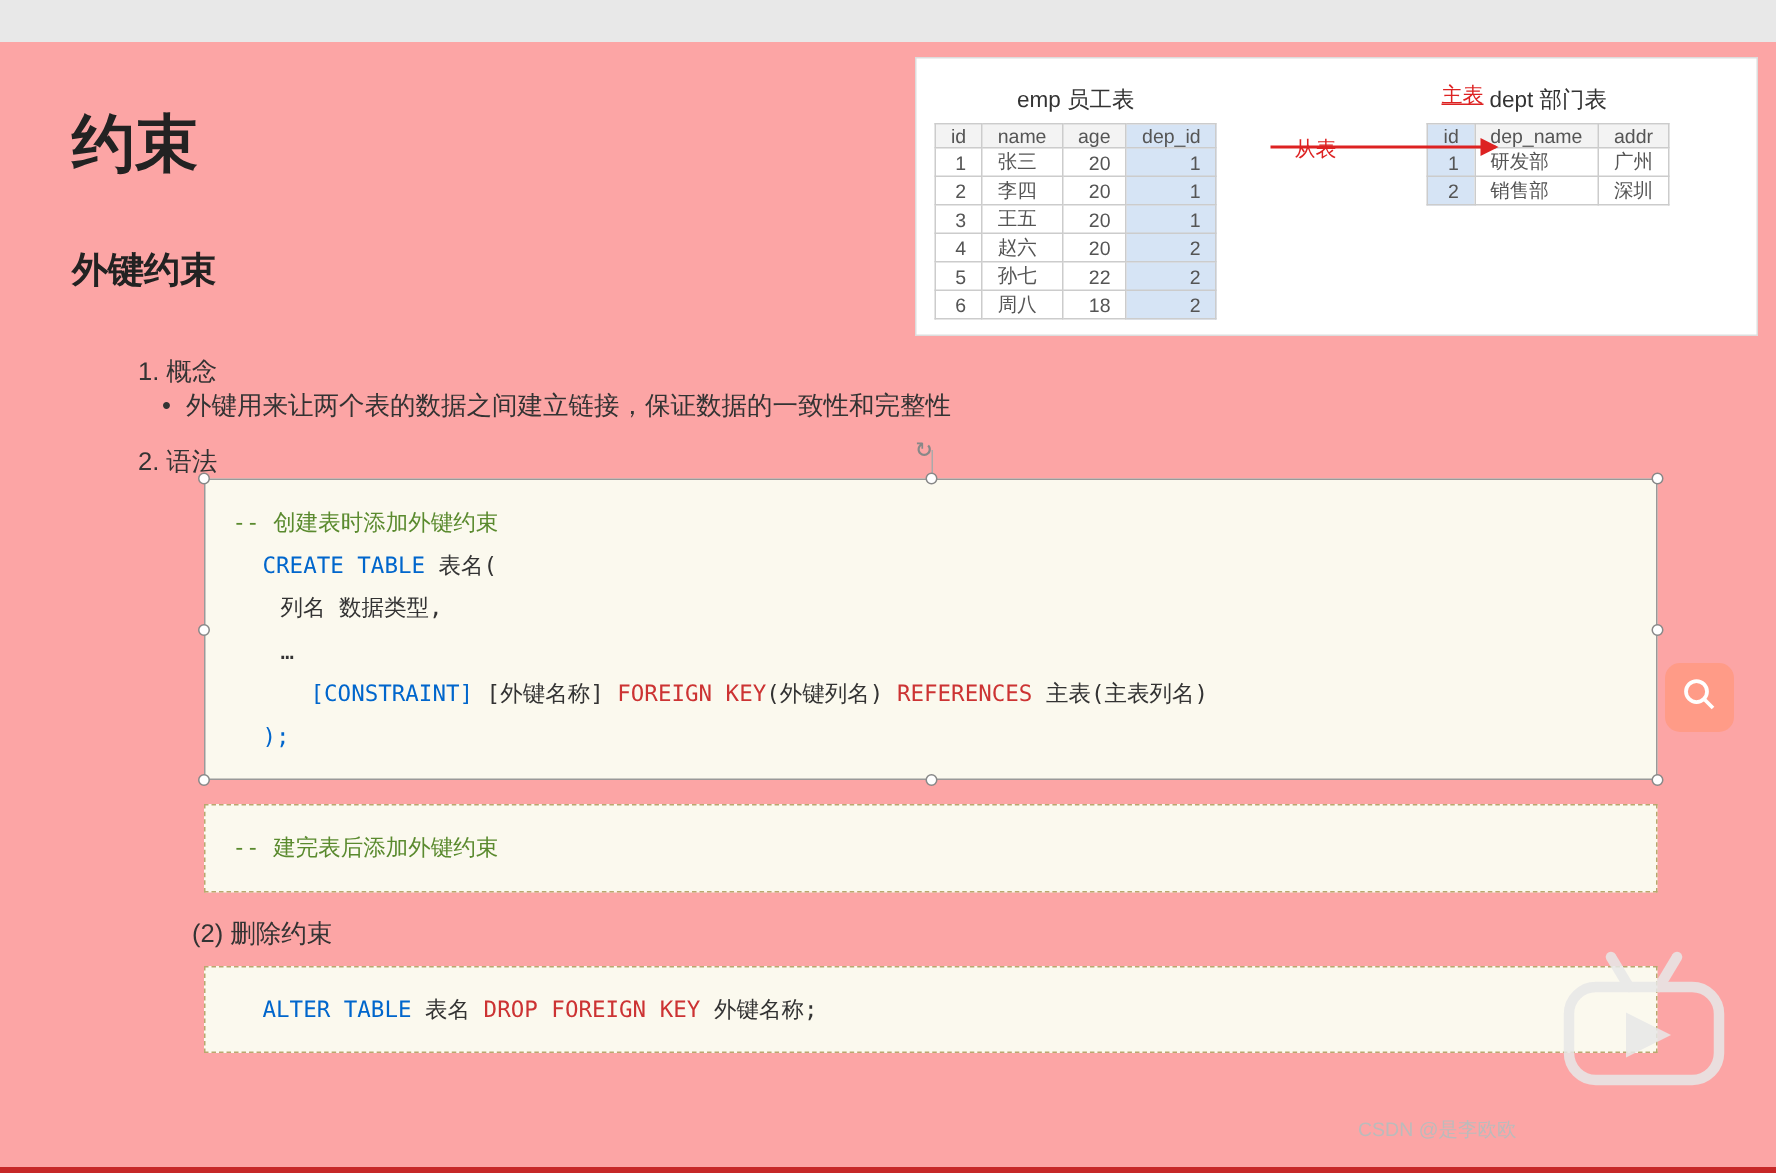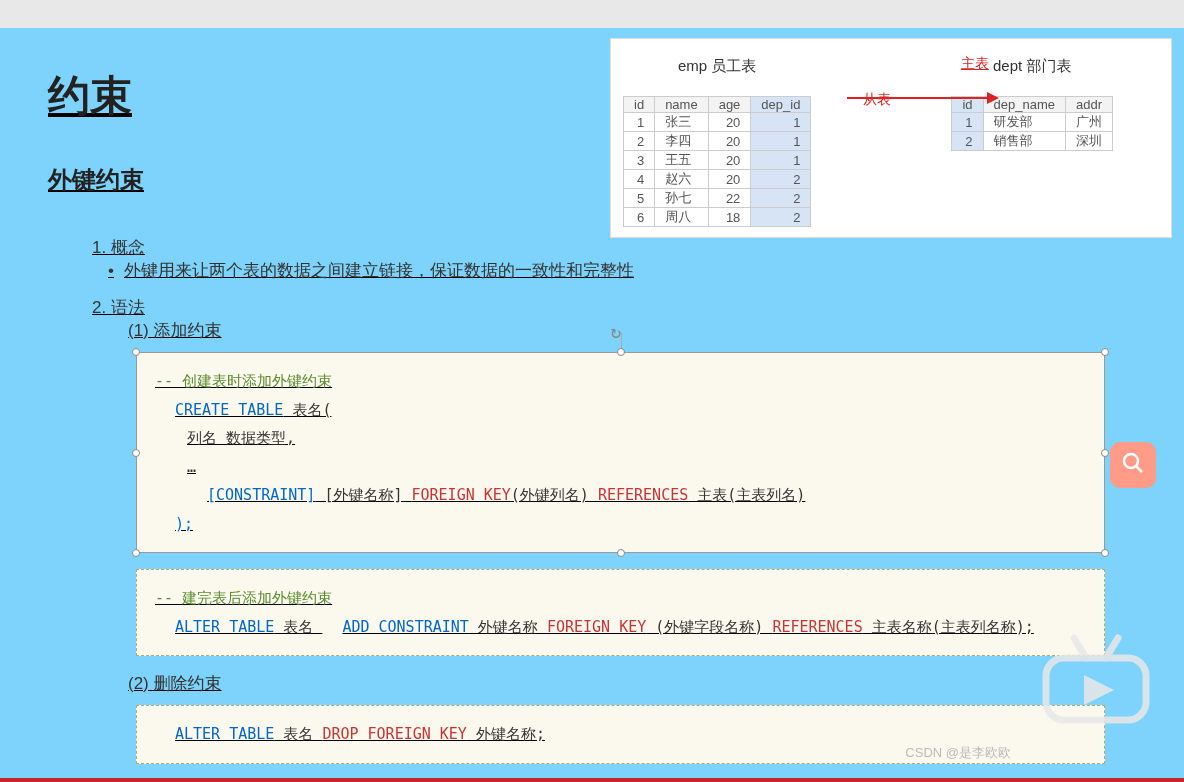--- a/index.html
+++ b/index.html
@@ -24,23 +24,22 @@
     font-weight: bold;
     color: #f0f0f0;
     font-style: italic;
     letter-spacing: -2px;
     z-index: 0;
   }
   .content {
     position: relative;
     z-index: 1;
     padding: 40px 73px 0 48px;
-    background: #7dd3fc;
+    background: #fca5a5;
     height: calc(100% - 30px);
-    text-decoration: underline;
   }
   h1 {
     font-size: 42px;
     font-weight: bold;
     color: #222;
     margin-bottom: 40px;
   }
   h2 {
     font-size: 24px;
     font-weight: bold;
@@ -115,21 +114,21 @@
     border: 1px solid #ddd;
     padding: 18px 12px 10px 12px;
     z-index: 5;
   }
   .diagram-inner {
     display: flex;
     gap: 140px;
     position: relative;
   }
   .tbl-wrap { flex: 0 0 auto; }
-  .tbl-title { text-align: center; font-size: 15px; margin-bottom: 20px; color: #333; }
+  .tbl-title { text-align: center; font-size: 15px; margin-bottom: 6px; color: #333; }
   .tbl-label-red { color: #d22; font-size: 14px; position: absolute; }
   .label-cong { top: -2px; left: 240px; margin-top: 36px; }
   .label-zhu { top: -2px; right: 170px; text-decoration: underline; }
   .db-table {
     border-collapse: collapse;
     font-size: 13px;
   }
   .db-table th, .db-table td {
     border: 1px solid #ccc;
     padding: 0 10px;
@@ -213,21 +212,20 @@
 <div class="logo-watermark">bili</div>
 
 <div class="content">
   <h1>约束</h1>
   <h2>外键约束</h2>
 
   <ol style="list-style:none;">
     <li class="list-1">1. 概念</li>
     <div class="bullet">外键用来让两个表的数据之间建立链接，保证数据的一致性和完整性</div>
     <li class="list-1">2. 语法</li>
-    <div class="sub-num">(1)  添加约束</div>
 
     <div class="code-box selected">
       <span class="rotate-handle">↻</span>
       <span class="rotate-line"></span>
       <span class="handle h-tl"></span>
       <span class="handle h-tm"></span>
       <span class="handle h-tr"></span>
       <span class="handle h-ml"></span>
       <span class="handle h-mr"></span>
       <span class="handle h-bl"></span>
@@ -241,23 +239,20 @@
       <div style="padding-left:32px;"><span>列名  数据类型,</span></div>
       <div style="padding-left:32px;"><span>…</span></div>
       <div style="padding-left:32px;">
         <span class="kw-blue">[CONSTRAINT]</span><span> [外键名称] </span><span class="kw-red">FOREIGN KEY</span><span>(外键列名) </span><span class="kw-red">REFERENCES</span><span> 主表(主表列名)</span>
       </div>
       <div><span class="kw-blue">);</span></div>
     </div>
 
     <div class="code-box">
       <div><span class="kw-green">-- 建完表后添加外键约束</span></div>
-      <div>
-        <span class="kw-blue">ALTER TABLE</span><span> 表名 </span><span class="kw-blue">ADD CONSTRAINT</span><span> 外键名称 </span><span class="kw-red">FOREIGN KEY</span><span> (外键字段名称) </span><span class="kw-red">REFERENCES</span><span> 主表名称(主表列名称);</span>
-      </div>
     </div>
 
     <div class="sub-num">(2)  删除约束</div>
 
     <div class="code-box">
       <div>
         <span class="kw-blue">ALTER TABLE</span><span> 表名 </span><span class="kw-red">DROP FOREIGN KEY</span><span> 外键名称;</span>
       </div>
     </div>
   </ol>

